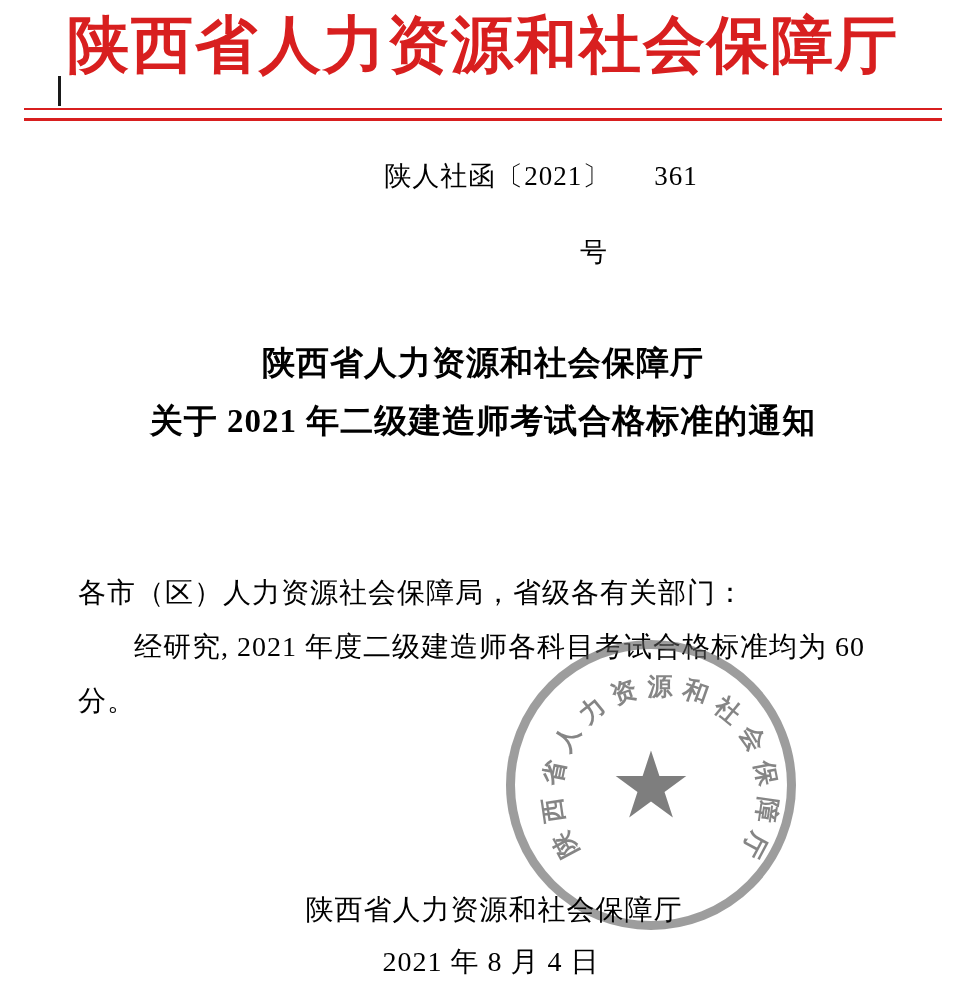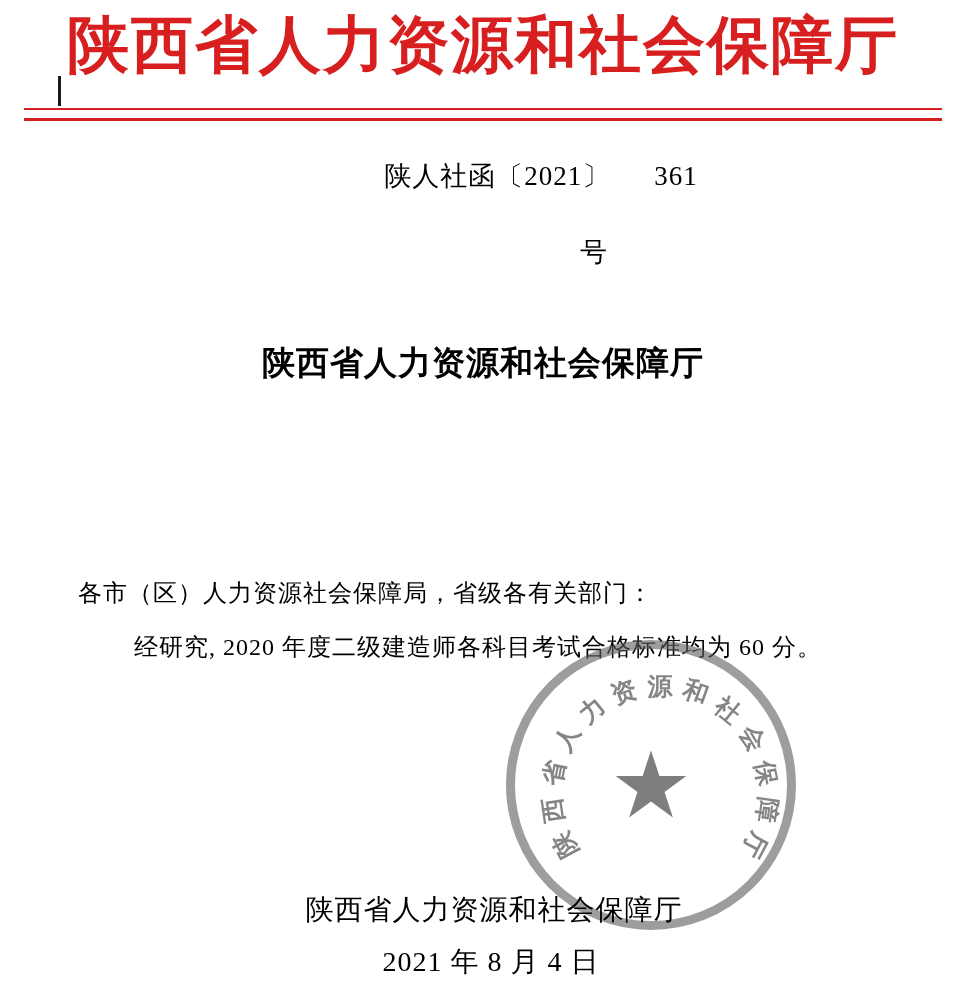--- a/index.html
+++ b/index.html
@@ -104,21 +104,21 @@
     letter-spacing: 1px;
   }
 
   
   .body-block {
     position: absolute;
     top: 566px;
     left: 78px;
     width: 838px;
     font-family: "Liberation Serif", serif;
-    font-size: 24px;
+    font-size: 28px;
     line-height: 54px;
     letter-spacing: 1px;
   }
   .salutation { }
   .para {
     text-indent: 56px;
   }
 
   
   .seal {
@@ -199,25 +199,26 @@
     <div class="doc-number-line1">
       <span>陕人社函〔2021〕</span><span class="doc-number-gap"></span><span>361</span>
     </div>
     <div class="doc-number-line2">
       <span>号</span>
     </div>
   </div>
 
   <div class="title-block">
     <div>陕西省人力资源和社会保障厅</div>
+    <div>关于 2021 年二级建造师考试合格标准的通知</div>
   </div>
 
   <div class="body-block">
     <div class="salutation">各市（区）人力资源社会保障局，省级各有关部门：</div>
-    <div class="para">经研究, 2020 年度二级建造师各科目考试合格标准均为 60 分。</div>
+    <div class="para">经研究, 2021 年度二级建造师各科目考试合格标准均为 60 分。</div>
   </div>
 
   <div class="seal">
     <div class="seal-inner">
       <div class="seal-text-ring">
           <div class="seal-char" style="left: 49.6417px; top: 195.703px;">
             <span style="transform: translate(-50%, -50%) rotate(-118deg);">陕</span>
           </div>
           <div class="seal-char" style="left: 38.1403px; top: 160.653px;">
             <span style="transform: translate(-50%, -50%) rotate(-98.3333deg);">西</span>

